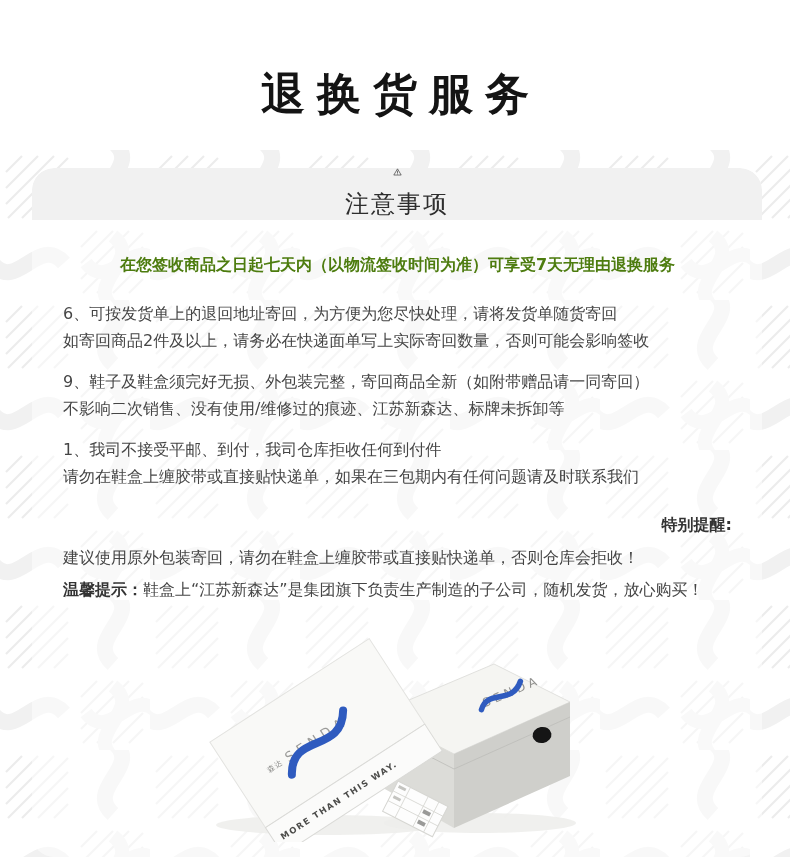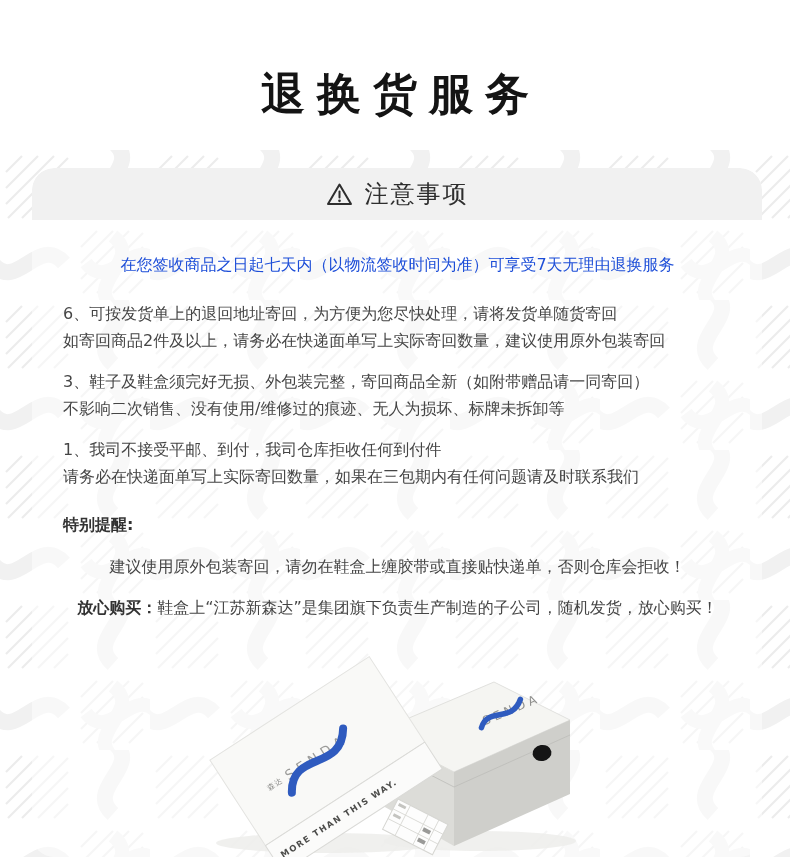--- a/index.html
+++ b/index.html
@@ -16,31 +16,31 @@
   .pattern-banner{
     position:absolute;left:0;top:150px;width:790px;height:707px;
   }
   .pattern-svg{position:absolute;left:0;top:0;}
   .notice-card{
     position:absolute;left:32px;top:18px;width:730px;height:689px;
     border-radius:22px;background:rgba(255,255,255,0.52);overflow:hidden;
   }
   .card-header{
     height:52px;background:#f1f1f1;border-radius:22px 22px 0 0;
-    display:flex;align-items:center;justify-content:center;gap:12px;
+    display:flex;align-items:center;justify-content:center;gap:12px;flex-direction:column;
   }
   .card-header-label{font-size:24px;color:#2e2e2e;font-weight:500;letter-spacing:2px;}
   .card-body{padding:34px 30px 0 31px;font-size:16px;color:#454545;}
   .intro-line{
-    text-align:center;font-weight:400;color:#1d4ed8;
+    text-align:center;font-weight:700;color:#4d7c0f;
     line-height:22px;margin:0 0 24px 0;
   }
   .policy-item{line-height:27px;margin:0 0 14px 0;}
-  .reminder-heading{font-weight:700;color:#333333;line-height:22px;margin:24px 0 0 0;}
-  .reminder-line{line-height:20px;margin:21px 0 0 0;text-align:center;}
+  .reminder-heading{font-weight:700;color:#333333;line-height:22px;margin:24px 0 0 0;text-align:right;}
+  .reminder-line{line-height:20px;margin:12px 0 0 0;}
   .reminder-bold{font-weight:700;color:#333333;}
   .boxes-wrap{margin-top:32px;display:flex;justify-content:center;}
 </style>
 </head>
 <body>
 
 <h1 class="page-title">退换货服务</h1>
 
 <div class="pattern-banner">
 
@@ -74,36 +74,36 @@
       </svg>
       <span class="card-header-label">注意事项</span>
     </div>
 
     <div class="card-body">
 
       <p class="intro-line">在您签收商品之日起七天内（以物流签收时间为准）可享受7天无理由退换服务</p>
 
       <div class="policy-item">
         <div>6、可按发货单上的退回地址寄回，为方便为您尽快处理，请将发货单随货寄回</div>
-        <div>如寄回商品2件及以上，请务必在快递面单写上实际寄回数量，建议使用原外包装寄回</div>
+        <div>如寄回商品2件及以上，请务必在快递面单写上实际寄回数量，否则可能会影响签收</div>
       </div>
 
       <div class="policy-item">
-        <div>3、鞋子及鞋盒须完好无损、外包装完整，寄回商品全新（如附带赠品请一同寄回）</div>
-        <div>不影响二次销售、没有使用/维修过的痕迹、无人为损坏、标牌未拆卸等</div>
+        <div>9、鞋子及鞋盒须完好无损、外包装完整，寄回商品全新（如附带赠品请一同寄回）</div>
+        <div>不影响二次销售、没有使用/维修过的痕迹、江苏新森达、标牌未拆卸等</div>
       </div>
 
       <div class="policy-item">
         <div>1、我司不接受平邮、到付，我司仓库拒收任何到付件</div>
-        <div>请务必在快递面单写上实际寄回数量，如果在三包期内有任何问题请及时联系我们</div>
+        <div>请勿在鞋盒上缠胶带或直接贴快递单，如果在三包期内有任何问题请及时联系我们</div>
       </div>
 
       <p class="reminder-heading">特别提醒:</p>
       <p class="reminder-line">建议使用原外包装寄回，请勿在鞋盒上缠胶带或直接贴快递单，否则仓库会拒收！</p>
-      <p class="reminder-line"><span class="reminder-bold">放心购买：</span><span>鞋盒上“江苏新森达”是集团旗下负责生产制造的子公司，随机发货，放心购买！</span></p>
+      <p class="reminder-line"><span class="reminder-bold">温馨提示：</span><span>鞋盒上“江苏新森达”是集团旗下负责生产制造的子公司，随机发货，放心购买！</span></p>
 
       <div class="boxes-wrap">
         <svg width="380" height="210" viewBox="0 0 380 210" aria-hidden="true">
 
           <ellipse cx="120" cy="193" rx="112" ry="10" fill="#ededeb" opacity="0.85"></ellipse>
           <ellipse cx="272" cy="191" rx="96" ry="10" fill="#ededeb" opacity="0.85"></ellipse>
 
           <g>
             <polygon points="168,82 286,32 362,70 246,122" fill="#f5f5f2" stroke="#e1e1de" stroke-width="1"></polygon>
             <polygon points="168,82 246,122 246,196 168,152" fill="#dcdcd8"></polygon>

